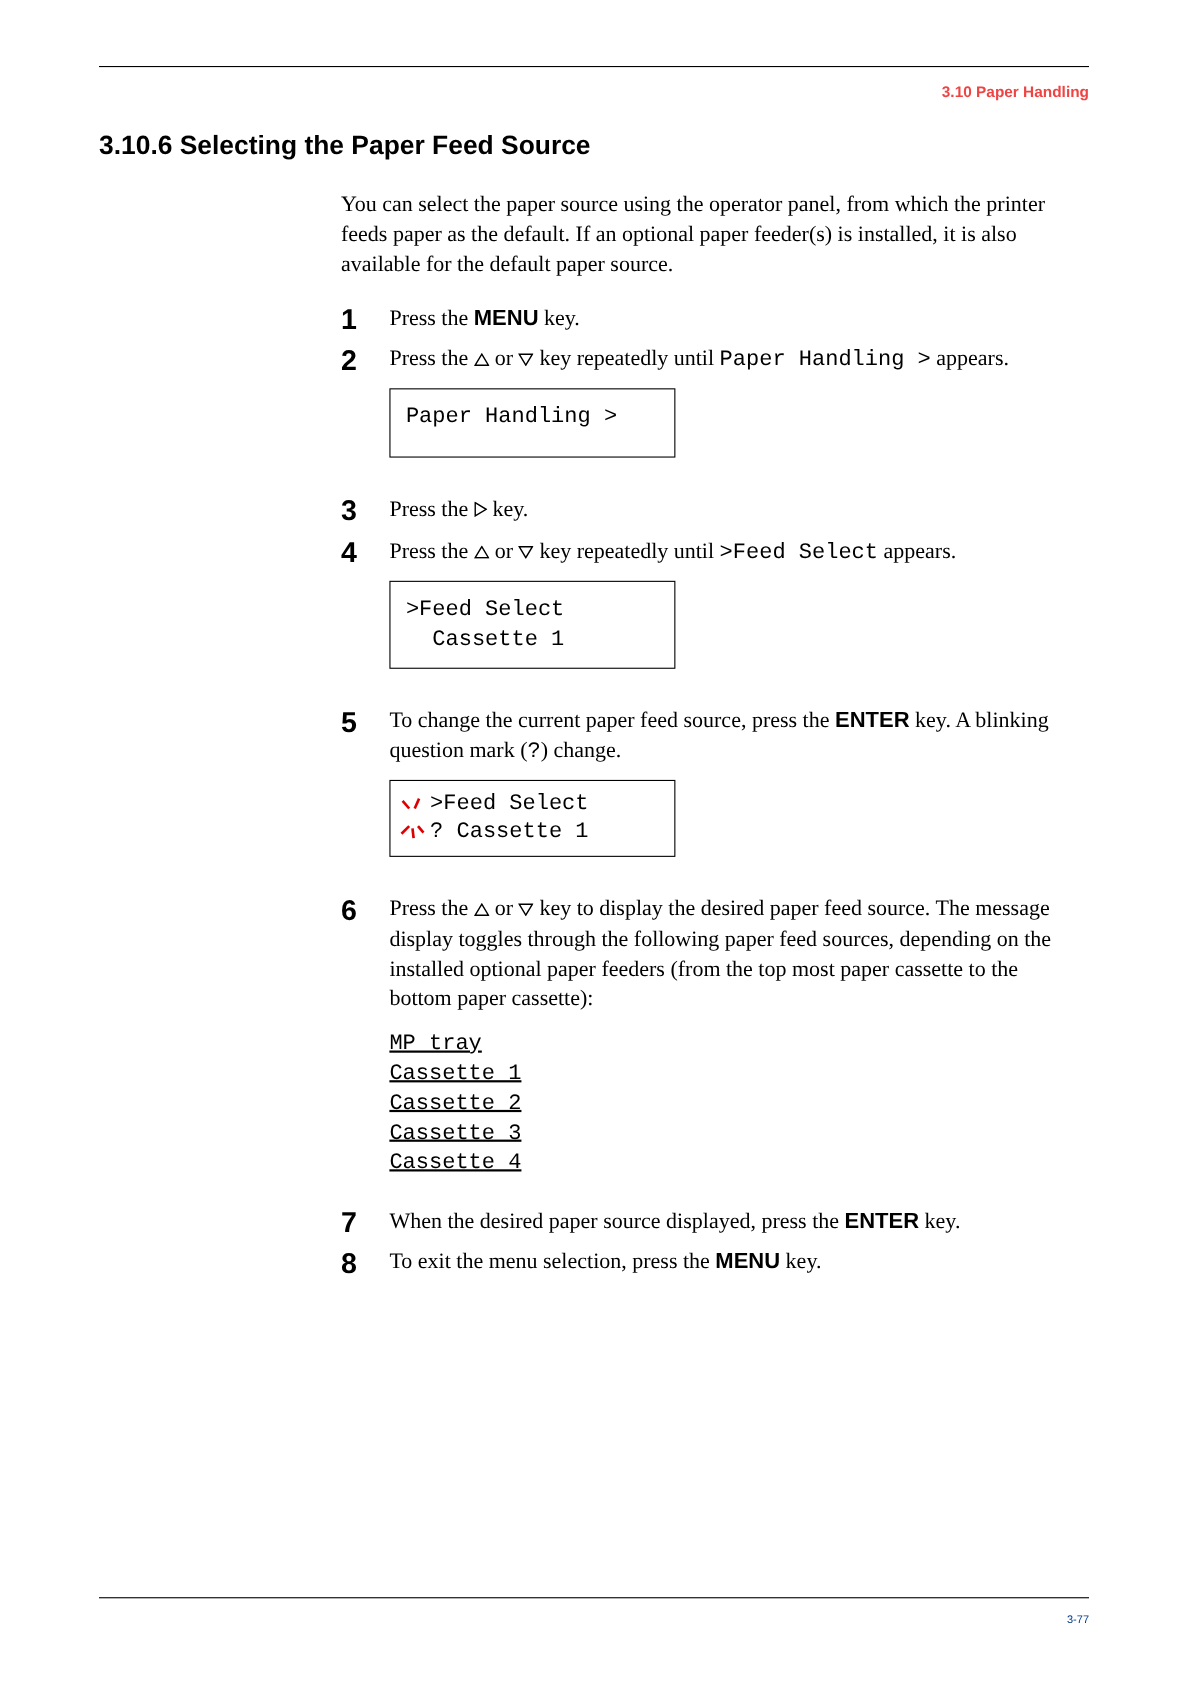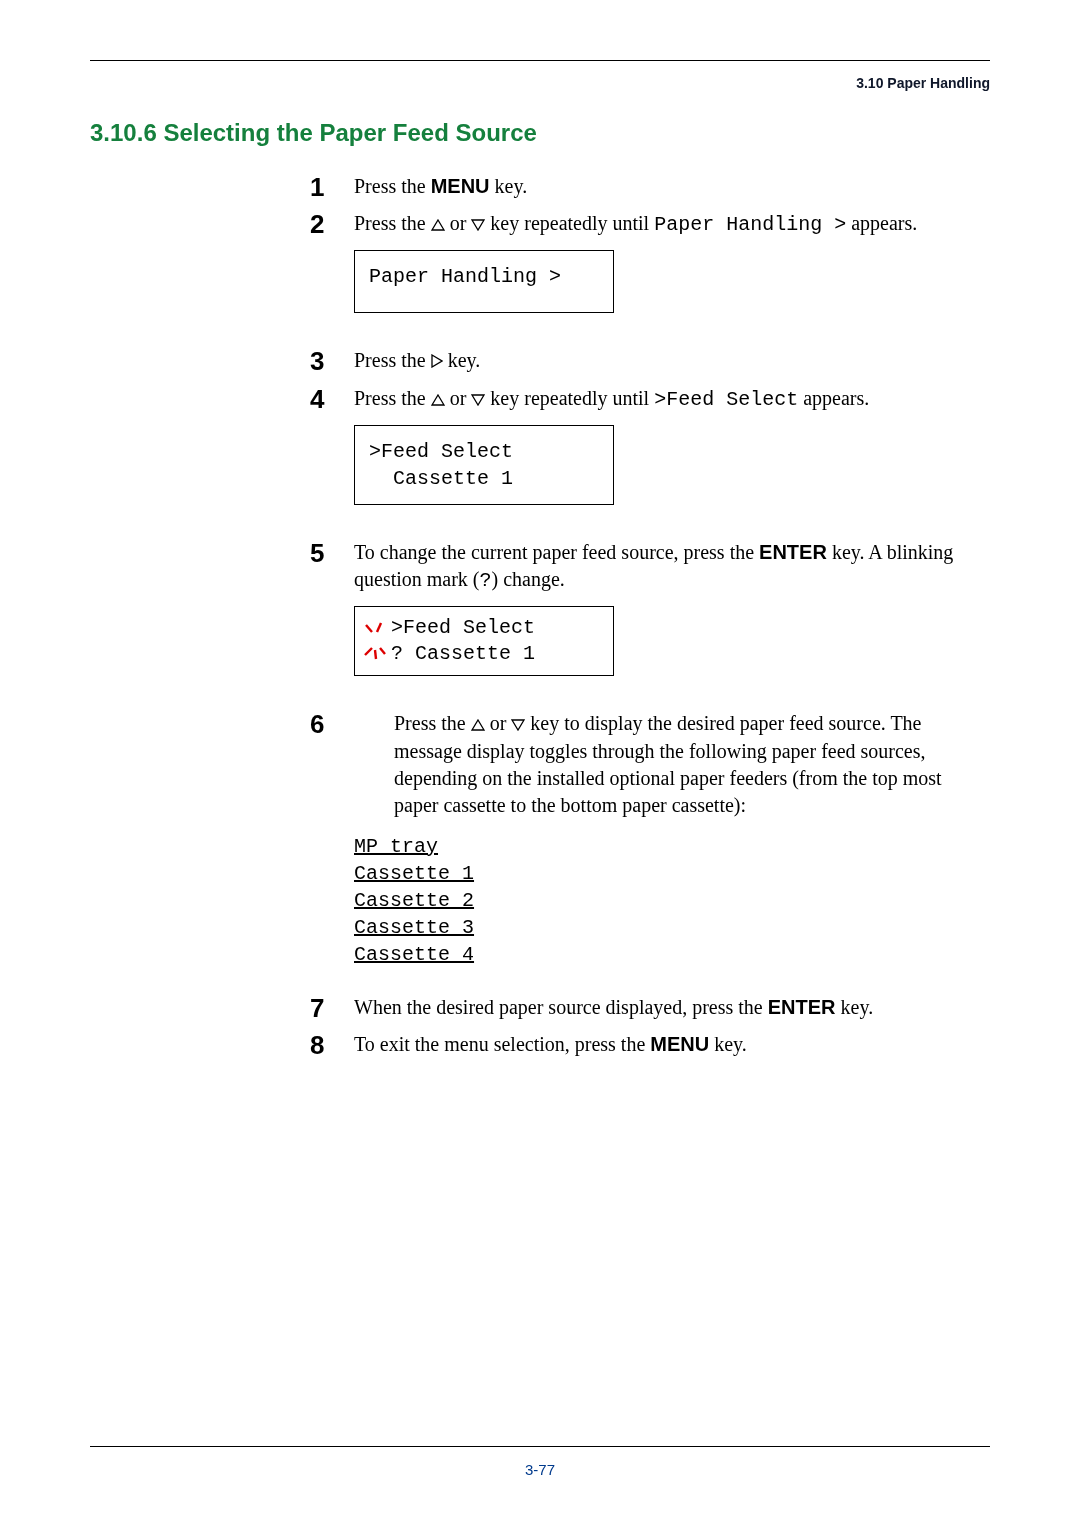--- a/index.html
+++ b/index.html
@@ -14,28 +14,28 @@
   }
   .page {
     padding: 60px 90px 40px 90px;
   }
   .top-rule {
     border-top: 1.5px solid #000;
     margin-bottom: 14px;
   }
   .header-right {
     text-align: right;
-    color: #0f172a;
+    color: #ef4444;
     font-family: Arial, sans-serif;
     font-weight: bold;
     font-size: 14px;
     margin-bottom: 28px;
   }
   .section-title {
-    color: #15803d;
+    color: #000000;
     font-family: Arial, sans-serif;
     font-weight: bold;
     font-size: 24px;
     margin-bottom: 26px;
   }
   .intro {
     margin-left: 220px;
     margin-right: 10px;
     line-height: 1.35;
     margin-bottom: 22px;
@@ -88,42 +88,43 @@
     align-items: flex-start;
   }
   .blink-svg { flex-shrink:0; margin-right:2px; margin-top:2px; }
   .code-list {
     font-family: "Courier New", monospace;
     white-space: pre;
     margin: 14px 0 16px 0;
     line-height: 1.35;
     text-decoration: underline;
   }
-  .para { margin-bottom: 14px; margin-left: 40px; }
+  .para { margin-bottom: 14px; }
   .bottom-rule {
     border-top: 1.5px solid #000;
     margin-top: 60px;
   }
   .page-number {
-    text-align: center;
+    text-align: right;
     color: #003a8c;
     font-family: Arial, sans-serif;
-    font-size: 15px;
+    font-size: 10px;
     margin-top: 14px;
   }
 </style>
 </head>
 <body>
 
 <div class="page">
   <div class="top-rule"></div>
   <div class="header-right">3.10 Paper Handling</div>
 
   <div class="section-title">3.10.6   Selecting the Paper Feed Source</div>
 
+  <div class="intro">You can select the paper source using the operator panel, from which the printer feeds paper as the default. If an optional paper feeder(s) is installed, it is also available for the default paper source.</div>
 
   <div class="steps">
 
     <div class="step">
       <div class="step-num">1</div>
       <div class="step-body">
         <span>Press the </span><span class="kbd">MENU</span><span> key.</span>
       </div>
     </div>
 

